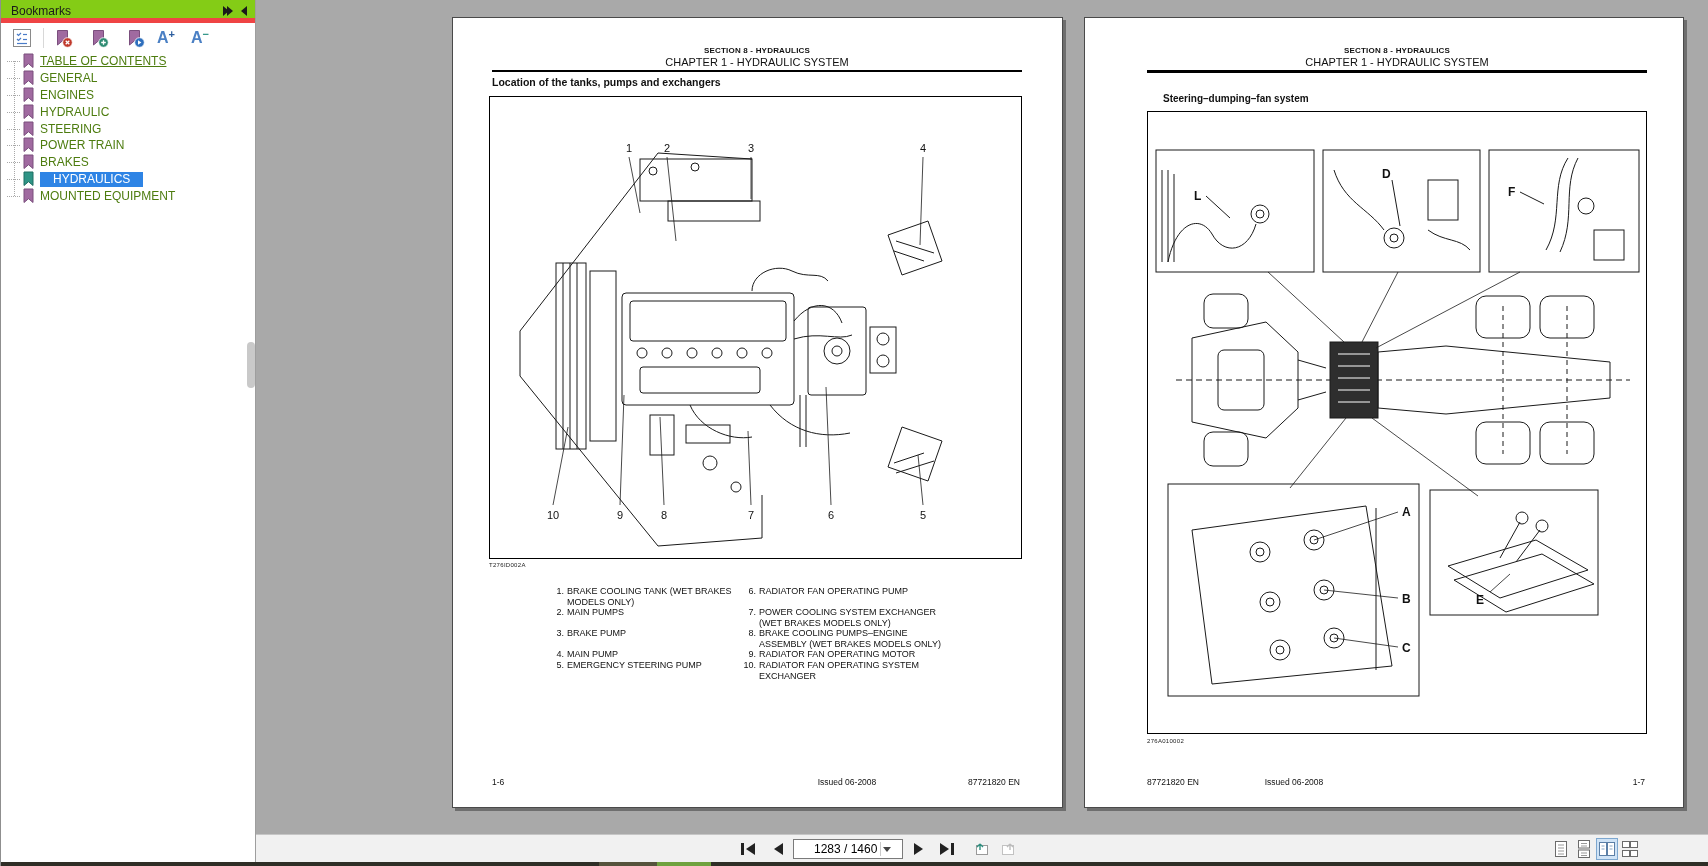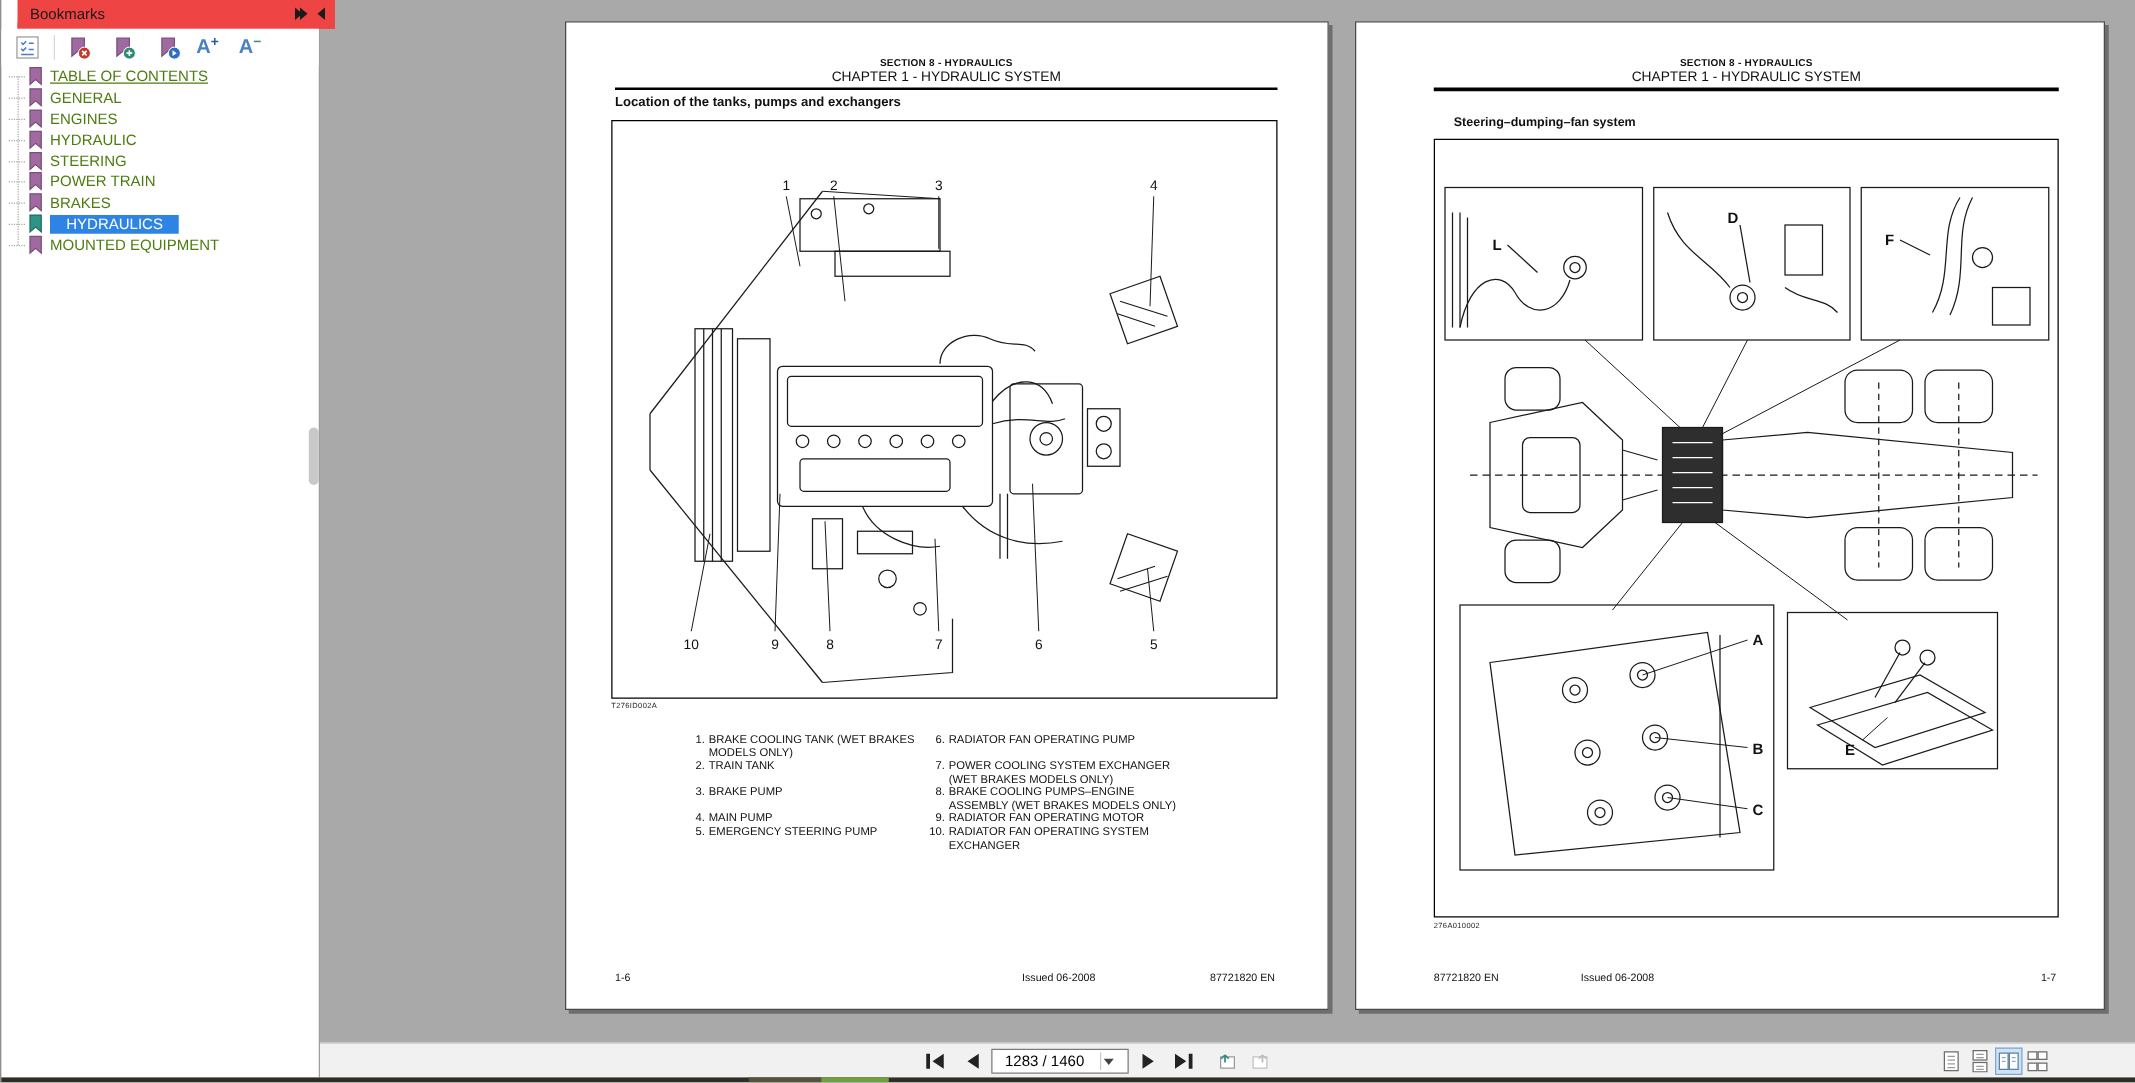--- a/index.html
+++ b/index.html
@@ -1,21 +1,21 @@
 <!DOCTYPE html>
 <html><head>
 <meta charset="utf-8">
 <style>
   * { margin:0; padding:0; box-sizing:border-box; font-family:"Liberation Sans", sans-serif; }
   html,body { width:1708px; height:866px; overflow:hidden; }
   .app { position:relative; width:1708px; height:866px; background:#a9a9a9; border-left:1px solid #8f8f8f; overflow:hidden; }
 
   
   .sidebar { position:absolute; left:0; top:0; width:255px; height:862px; background:#fff; border-right:1px solid #9e9e9e; }
-  .sb-header { position:absolute; left:13px; top:0; width:100%; height:23px; background:#ef4444; border-bottom:5px solid #ef4444; }
+  .sb-header { position:absolute; left:0; top:0; width:100%; height:23px; background:#84cc16; border-bottom:5px solid #ef4444; }
   .sb-title { position:absolute; left:10px; top:4px; font-size:12px; color:#1a1a1a; }
   .sb-collapse { position:absolute; right:8px; top:6px; display:flex; gap:8px; align-items:center; }
   .tri { width:0; height:0; display:inline-block; }
   .tri-r { border-top:5px solid transparent; border-bottom:5px solid transparent; border-left:6px solid #1a1a1a; }
   .tri-l { border-top:5px solid transparent; border-bottom:5px solid transparent; border-right:6px solid #1a1a1a; }
   .sb-toolbar { position:absolute; left:0; top:23px; width:100%; height:30px; background:#fff; }
   .sb-toolbar > * { position:absolute; top:6px; }
   .tb-sep { left:42px; top:5px; width:1px; height:20px; background:#d8d8d8; }
   .fontbtn { font-weight:bold; cursor:default; }
   .fontbtn .A { font-size:16px; color:#4b80c4; }
@@ -48,21 +48,21 @@
   .lgi .n { display:inline-block; width:13px; margin-right:3px; text-align:right; text-indent:0; }
   .pfoot { position:absolute; font-size:8.5px; }
 
   
   .viewbar { position:absolute; left:255px; top:834px; width:1453px; height:28px; background:#f1f1f1; border-top:1px solid #c6c6c6; }
   .vb-btn { position:absolute; top:0; height:28px; display:flex; align-items:center; gap:2px; cursor:default; }
   .t-left  { width:0;height:0;border-top:6px solid transparent;border-bottom:6px solid transparent;border-right:9px solid #222; }
   .t-right { width:0;height:0;border-top:6px solid transparent;border-bottom:6px solid transparent;border-left:9px solid #222; }
   .t-bar { width:3px; height:12px; background:#222; }
   .page-field-wrap { position:absolute; left:792px; top:4px; width:110px; height:20px; background:#fff; border:1px solid #7a7a7a; display:flex; align-items:center; }
-  .page-field { border:0; outline:0; width:86px; height:16px; font-size:12px; padding-left:10px; background:transparent; }
+  .page-field { border:0; outline:0; width:86px; height:16px; font-size:12px; padding-left:20px; background:transparent; }
   .pf-caret { width:0;height:0;border-left:4px solid transparent;border-right:4px solid transparent;border-top:5px solid #444; margin-left:2px; }
   .mode-btn { position:absolute; top:3px; width:22px; height:22px; display:flex; align-items:center; justify-content:center; border:1px solid transparent; }
   .mode-btn.sel { background:#cfe3f6; border:1px solid #7da7cf; }
 
   
   .taskstrip { position:absolute; left:0; top:862px; width:1708px; height:4px; background:#2f2e26; }
   .ts-seg { position:absolute; top:0; height:4px; }
 </style>
 </head>
 <body>
@@ -256,21 +256,21 @@
           <text x="174" y="422">8</text>
           <text x="261" y="422">7</text>
           <text x="341" y="422">6</text>
           <text x="433" y="422">5</text>
         </g>
       </svg>
     </div>
     <div class="fig-code" style="left:36px; top:544px;">T276ID002A</div>
 
     <div class="lgi" style="left:98px;  top:568px; width:182px;"><span class="n">1.</span><span>BRAKE COOLING TANK (WET BRAKES MODELS ONLY)</span></div>
-    <div class="lgi" style="left:98px;  top:589px; width:182px;"><span class="n">2.</span><span>TRAIN TANK</span></div>
+    <div class="lgi" style="left:98px;  top:589px; width:182px;"><span class="n">2.</span><span>MAIN PUMPS</span></div>
     <div class="lgi" style="left:98px;  top:610px; width:182px;"><span class="n">3.</span><span>BRAKE PUMP</span></div>
     <div class="lgi" style="left:98px;  top:631px; width:182px;"><span class="n">4.</span><span>MAIN PUMP</span></div>
     <div class="lgi" style="left:98px;  top:642px; width:182px;"><span class="n">5.</span><span>EMERGENCY STEERING PUMP</span></div>
     <div class="lgi" style="left:290px; top:568px; width:214px;"><span class="n">6.</span><span>RADIATOR FAN OPERATING PUMP</span></div>
     <div class="lgi" style="left:290px; top:589px; width:214px;"><span class="n">7.</span><span>POWER COOLING SYSTEM EXCHANGER (WET BRAKES MODELS ONLY)</span></div>
     <div class="lgi" style="left:290px; top:610px; width:214px;"><span class="n">8.</span><span>BRAKE COOLING PUMPS–ENGINE ASSEMBLY (WET BRAKES MODELS ONLY)</span></div>
     <div class="lgi" style="left:290px; top:631px; width:214px;"><span class="n">9.</span><span>RADIATOR FAN OPERATING MOTOR</span></div>
     <div class="lgi" style="left:290px; top:642px; width:214px;"><span class="n">10.</span><span>RADIATOR FAN OPERATING SYSTEM EXCHANGER</span></div>
 
     <div class="pfoot" style="left:39px; top:759px;">1-6</div>

